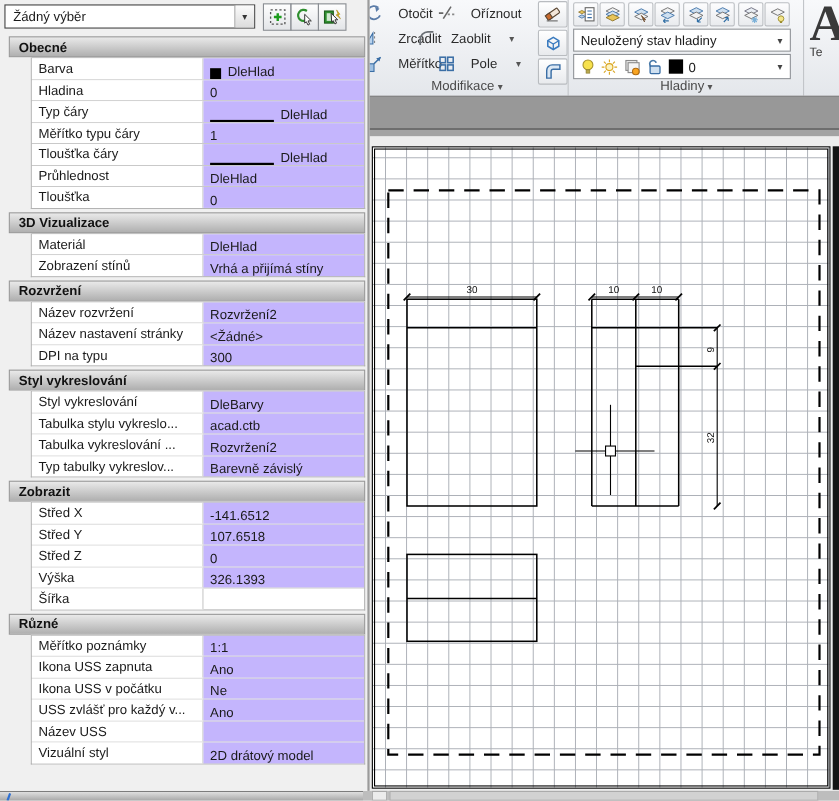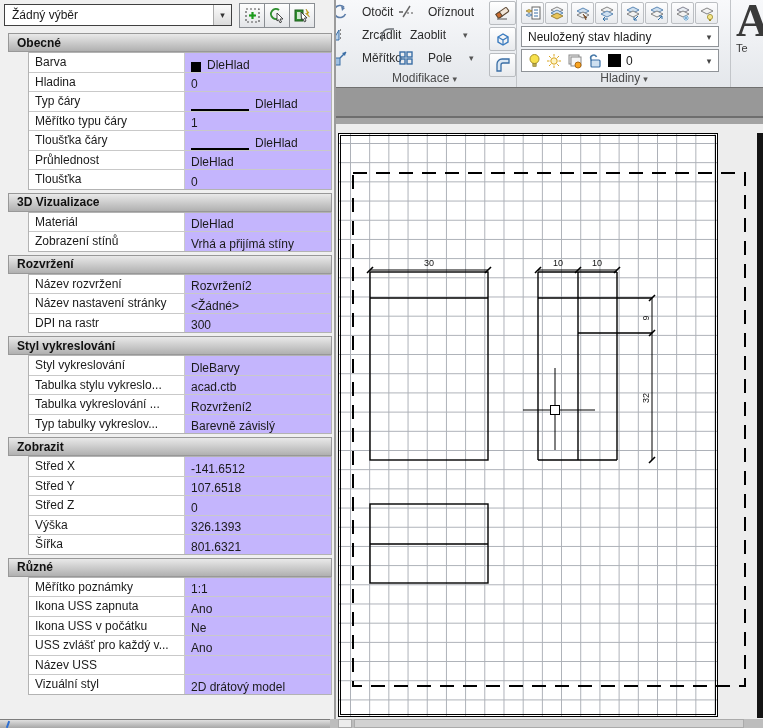--- a/index.html
+++ b/index.html
@@ -33,21 +33,21 @@
   .big-a{font-family:"Liberation Serif",serif;font-weight:bold;font-size:46px;line-height:42px;color:#3a3a3a;}
   .text-partial{font-size:11px;color:#3a3a3a;}
 
   
   .ribbon-bar{position:absolute;left:330px;top:87px;width:433px;height:37px;
       background:linear-gradient(#989898 0 78%,#6e6e6e 78% 84%,#a3a3a3 84% 100%);
       border-top:1px solid #707070;}
 
   
   .canvas{position:absolute;left:330px;top:124px;width:433px;height:595px;background:#ededed;}
-  .paper{position:absolute;left:8px;top:9px;width:380px;height:584px;background:#fff;
+  .paper{position:absolute;left:8px;top:9px;width:417px;height:584px;background:#fff;
          border:1px solid #000;
          background-image:
            linear-gradient(to right,#abafb6 1px,transparent 1px),
            linear-gradient(to bottom,#abafb6 1px,transparent 1px);
          background-size:19.2px 19.2px;background-position:11px 9px;}
   .paper::before{content:"";position:absolute;inset:1px;border:1px solid #000;pointer-events:none;}
   .paper svg{position:absolute;inset:0;}
   .dark-strip{position:absolute;left:427px;top:9px;width:6px;height:585px;background:#141414;}
 
   
@@ -458,21 +458,21 @@
                 <span>Rozvržení2</span>
               </div>
             </div>
             <div class="row">
               <div class="cell-l">Název nastavení stránky</div>
               <div class="cell-v">
                 <span>&lt;Žádné&gt;</span>
               </div>
             </div>
             <div class="row">
-              <div class="cell-l">DPI na rastr</div>
+              <div class="cell-l">DPI na typu</div>
               <div class="cell-v">
                 <span>300</span>
               </div>
             </div>
           </div>
         </div>
         <div class="sec">
           <div class="sec-h col">
             <span>Styl vykreslování</span>
           </div>
@@ -527,23 +527,20 @@
               </div>
             </div>
             <div class="row">
               <div class="cell-l">Výška</div>
               <div class="cell-v">
                 <span>326.1393</span>
               </div>
             </div>
             <div class="row">
               <div class="cell-l">Šířka</div>
-              <div class="cell-v">
-                <span>801.6321</span>
-              </div>
             </div>
           </div>
         </div>
         <div class="sec">
           <div class="sec-h col">
             <span>Různé</span>
           </div>
           <div class="rows">
             <div class="row">
               <div class="cell-l">Měřítko poznámky</div>

